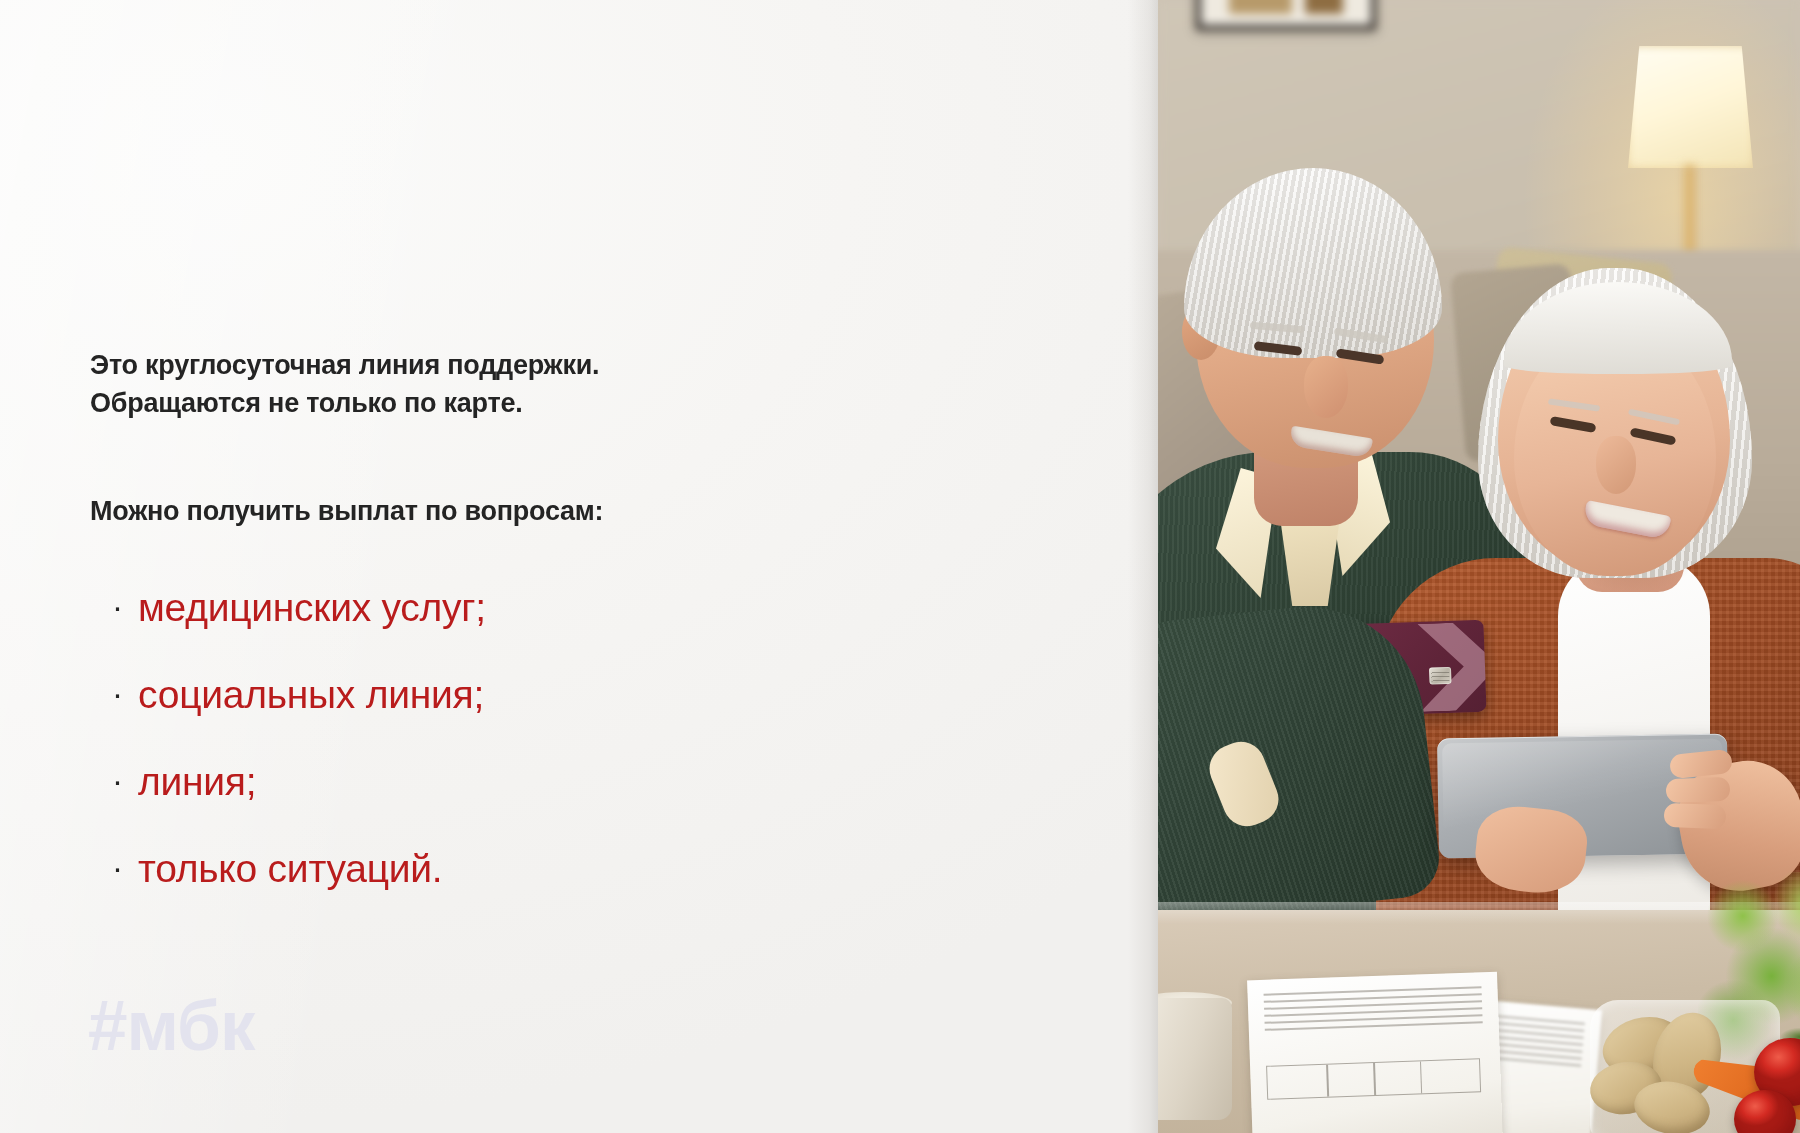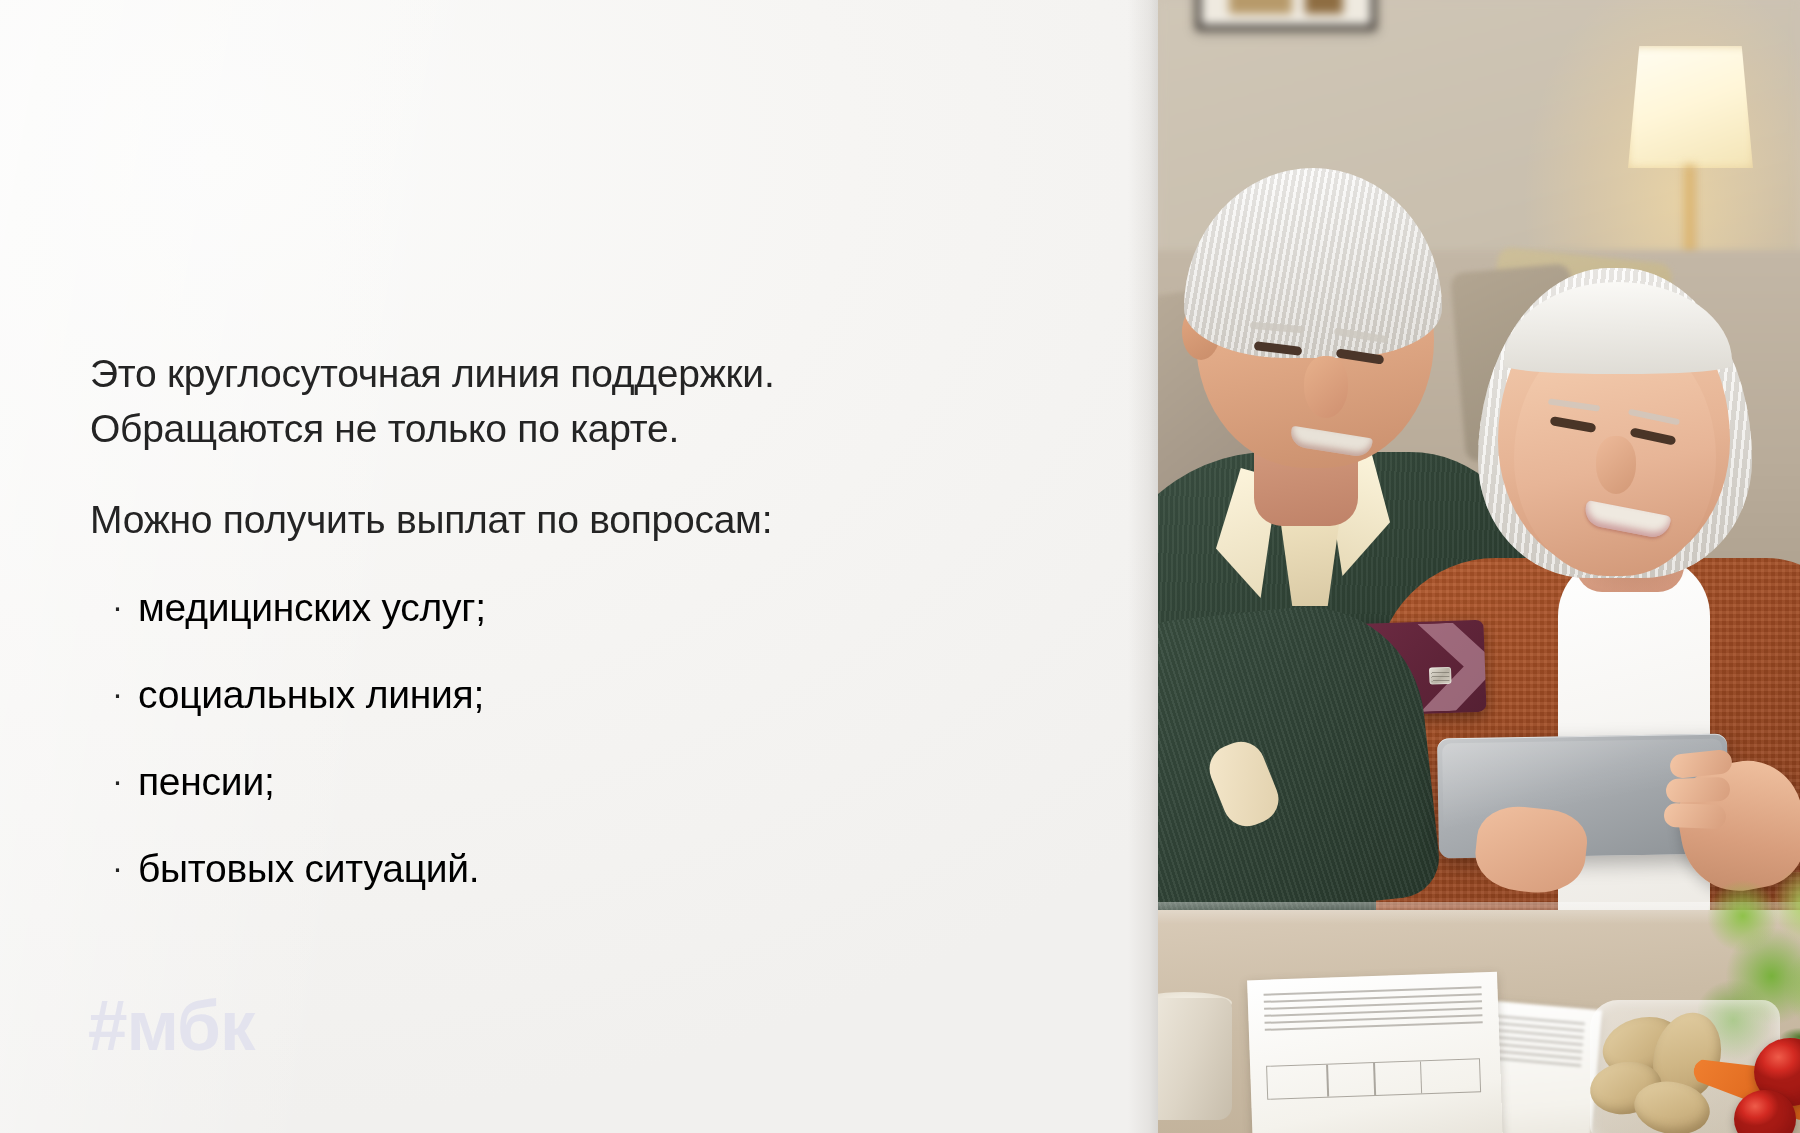--- a/index.html
+++ b/index.html
@@ -41,40 +41,40 @@
     color:#e5222a;
     font-size:37px; font-weight:700; line-height:1.34;
     letter-spacing:-.2px;
     white-space:pre-line;
   }
 
   
   .para {
     position:absolute; left:90px;
     color:#242424;
-    font-size:39px; font-weight:400; line-height:1.40;
+    font-size:27px; font-weight:700; line-height:1.40;
     letter-spacing:-.25px;
     white-space:pre-line;
   }
   #para-1 { top:347px; width:1000px; }
   #para-2 { top:493px; width:1000px; }
 
   
   #bullets { position:absolute; left:112px; top:583px; width:1000px; }
   .bullet-row {
     display:flex; align-items:flex-start;
     height:87px;
   }
   .bullet-dot {
     width:26px; flex:0 0 26px;
     color:#242424; font-size:33px; line-height:1.30;
     text-align:left; padding-top:3px;
   }
   .bullet-text {
-    color:#000000; font-size:39px; font-weight:400; line-height:1.30;
+    color:#b91c1c; font-size:39px; font-weight:400; line-height:1.30;
     letter-spacing:-.25px;
   }
 
   
   #watermark {
     position:absolute; left:88px; top:985px;
     font-size:71px; font-weight:700; letter-spacing:-1px;
     color:#e3e3ee;
     user-select:none;
   }
@@ -482,26 +482,26 @@
       <div class="bullet-text">медицинских услуг;</div>
     </div>
 
     <div class="bullet-row">
       <div class="bullet-dot">·</div>
       <div class="bullet-text">социальных линия;</div>
     </div>
 
     <div class="bullet-row">
       <div class="bullet-dot">·</div>
-      <div class="bullet-text">пенсии;</div>
+      <div class="bullet-text">линия;</div>
     </div>
 
     <div class="bullet-row">
       <div class="bullet-dot">·</div>
-      <div class="bullet-text">бытовых ситуаций.</div>
+      <div class="bullet-text">только ситуаций.</div>
     </div>
 
   </div>
 
   <div id="watermark">#мбк</div>
 
   <div id="panel-edge-shadow"></div>
 
   <div id="photo">
 

